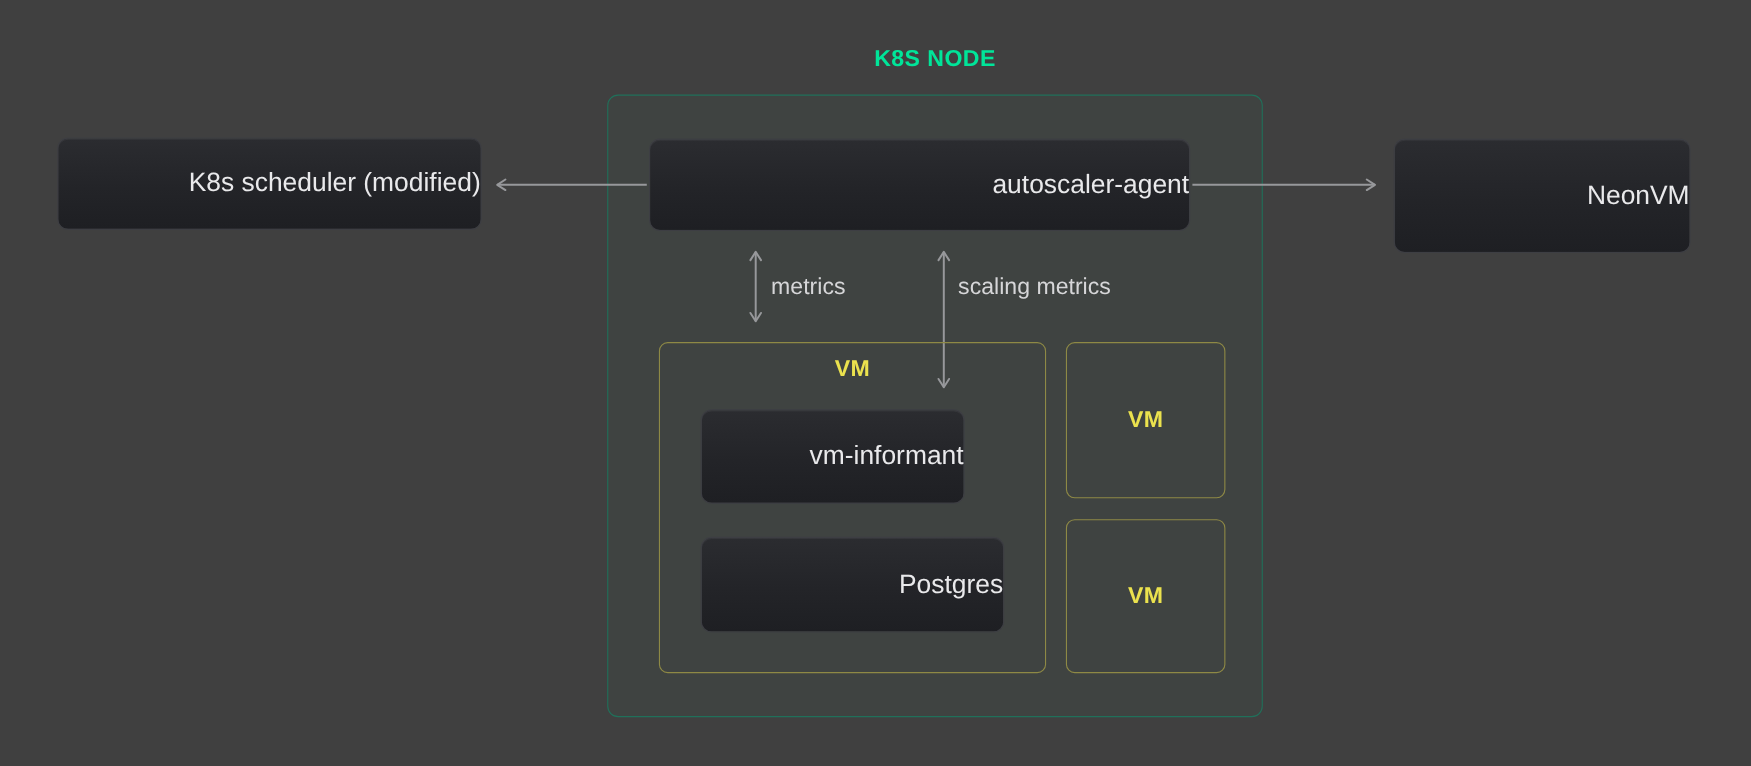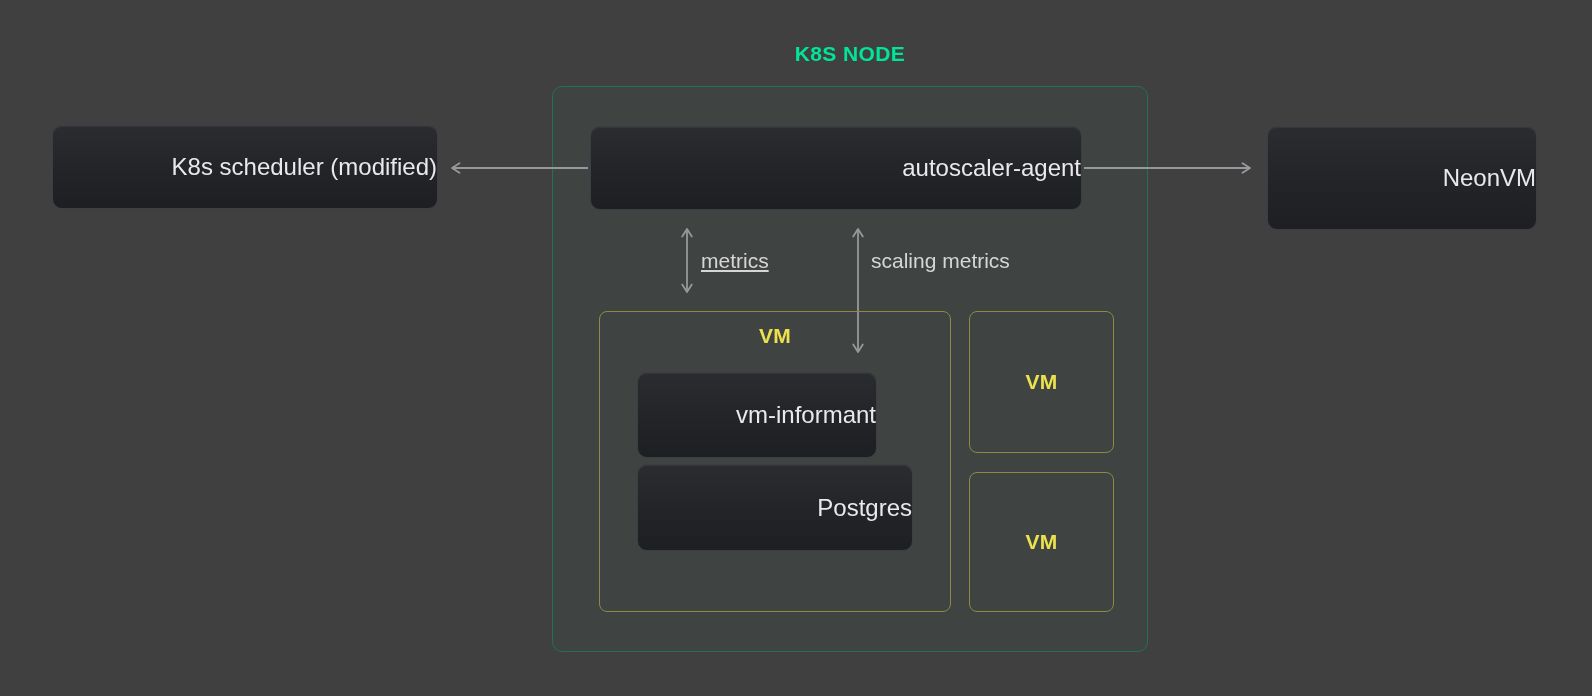--- a/index.html
+++ b/index.html
@@ -46,21 +46,21 @@
     border-radius: 10px;
     box-shadow: inset 0 1px 0 rgba(255,255,255,0.05);
     color: #e9e9eb;
     font-size: 24px;
     box-sizing: border-box;
   }
   .box-scheduler   { left: 52px;   top: 125px; width: 386px; height: 84px; }
   .box-autoscaler  { left: 590px;  top: 126px; width: 492px; height: 84px; }
   .box-neonvm      { left: 1267px; top: 126px; width: 270px; height: 104px; }
   .box-informant   { left: 637px;  top: 372px; width: 240px; height: 86px; }
-  .box-postgres    { left: 637px;  top: 464px; width: 276px; height: 87px; }
+  .box-postgres    { left: 637px;  top: 488px; width: 276px; height: 87px; }
 
   .vm-outline {
     position: absolute;
     border: 1.5px solid #8e8945;
     border-radius: 8px;
     box-sizing: border-box;
     background: transparent;
   }
   .vm-main  { left: 599px; top: 311px; width: 352px; height: 301px; }
   .vm-small-1 { left: 969px; top: 311px; width: 145px; height: 142px; display:flex; align-items:center; justify-content:center; }
@@ -77,21 +77,21 @@
     left: 0;
     width: 100%;
     text-align: center;
   }
   .edge-label {
     position: absolute;
     color: #d6d6d8;
     font-size: 21px;
     line-height: 26px;
   }
-  .label-metrics { left: 701px; top: 248px; text-decoration: underline; }
+  .label-metrics { left: 701px; top: 248px; }
   .label-scaling { left: 871px; top: 248px; }
 
   .arrows-layer {
     position: absolute;
     left: 0;
     top: 0;
     pointer-events: none;
   }
 </style>
 </head>

